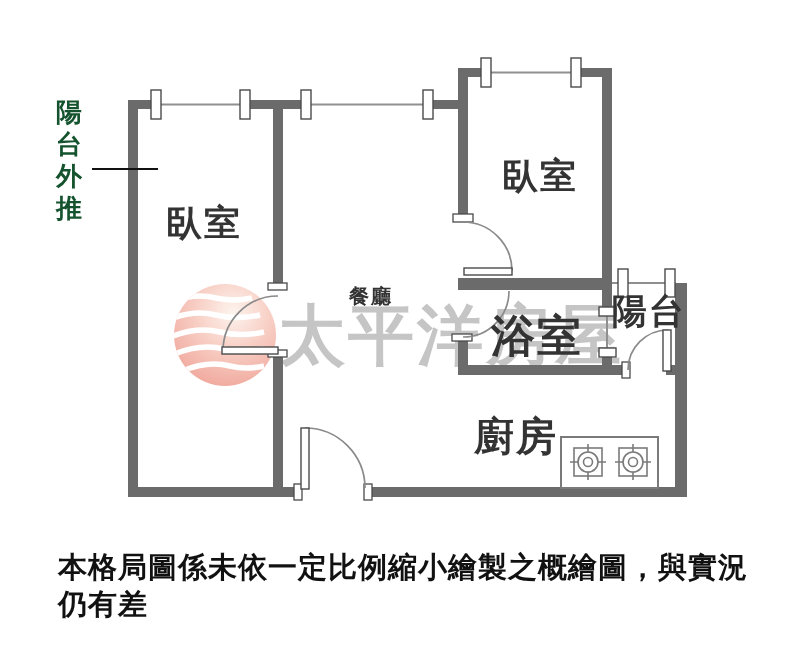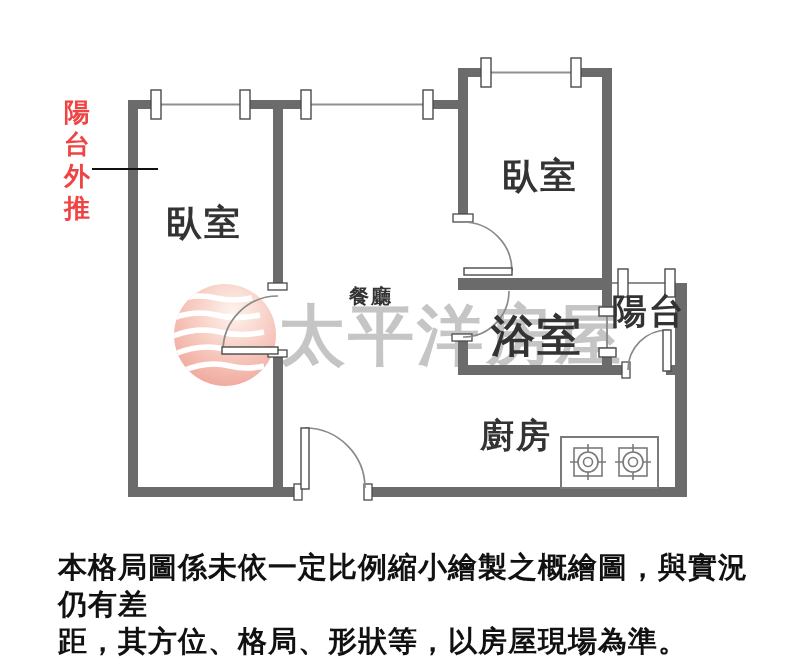--- a/index.html
+++ b/index.html
@@ -5,21 +5,21 @@
   html,body{margin:0;padding:0;background:#fff;}
   .canvas{position:relative;width:800px;height:668px;background:#fff;overflow:hidden;
           font-family:"Liberation Sans", sans-serif;}
   .wm-text{position:absolute;left:279px;top:300px;font-size:66px;line-height:70px;
            font-weight:700;letter-spacing:3px;color:#c5c5c5;white-space:nowrap;
            font-family:"DejaVu Serif", serif;}
   svg.plan{position:absolute;left:0;top:0;}
   .lbl{position:absolute;transform:translate(-50%,-50%);color:#333;font-weight:600;
        white-space:nowrap;letter-spacing:2px;}
   .vnote{position:absolute;left:56px;top:96px;width:34px;font-size:26px;line-height:32px;
-         font-weight:700;color:#ef4444;text-align:right;word-break:break-all;
+         font-weight:700;color:#14532d;text-align:left;word-break:break-all;
          font-family:"DejaVu Serif", serif;}
   .disclaimer{position:absolute;left:58px;top:549px;width:710px;font-size:29px;
               line-height:37px;font-weight:700;color:#111;letter-spacing:1px;
               font-family:"DejaVu Serif", serif;}
 </style>
 </head>
 <body>
 
 <div class="canvas">
 
@@ -134,22 +134,21 @@
     </g>
 
     <line x1="92" y1="169" x2="158" y2="169" stroke="#111" stroke-width="2.2"></line>
   </svg>
 
   <div class="lbl" style="left:204px;top:223px;font-size:36px">臥室</div>
   <div class="lbl" style="left:371px;top:296px;font-size:20px">餐廳</div>
   <div class="lbl" style="left:540px;top:176px;font-size:36px">臥室</div>
   <div class="lbl" style="left:537px;top:336px;font-size:44px">浴室</div>
   <div class="lbl" style="left:649px;top:311px;font-size:35px">陽台</div>
-  <div class="lbl" style="left:516px;top:436px;font-size:34px">廚房</div>
+  <div class="lbl" style="left:516px;top:436px;font-size:40px">廚房</div>
 
   <div class="vnote">陽台外推</div>
 
   <div class="disclaimer">
     <div>本格局圖係未依一定比例縮小繪製之概繪圖，與實況仍有差</div>
-    <div>距，其方位、格局、形狀等，以房屋現場為準。</div>
   </div>
 
 </div>
 
 </body></html>

